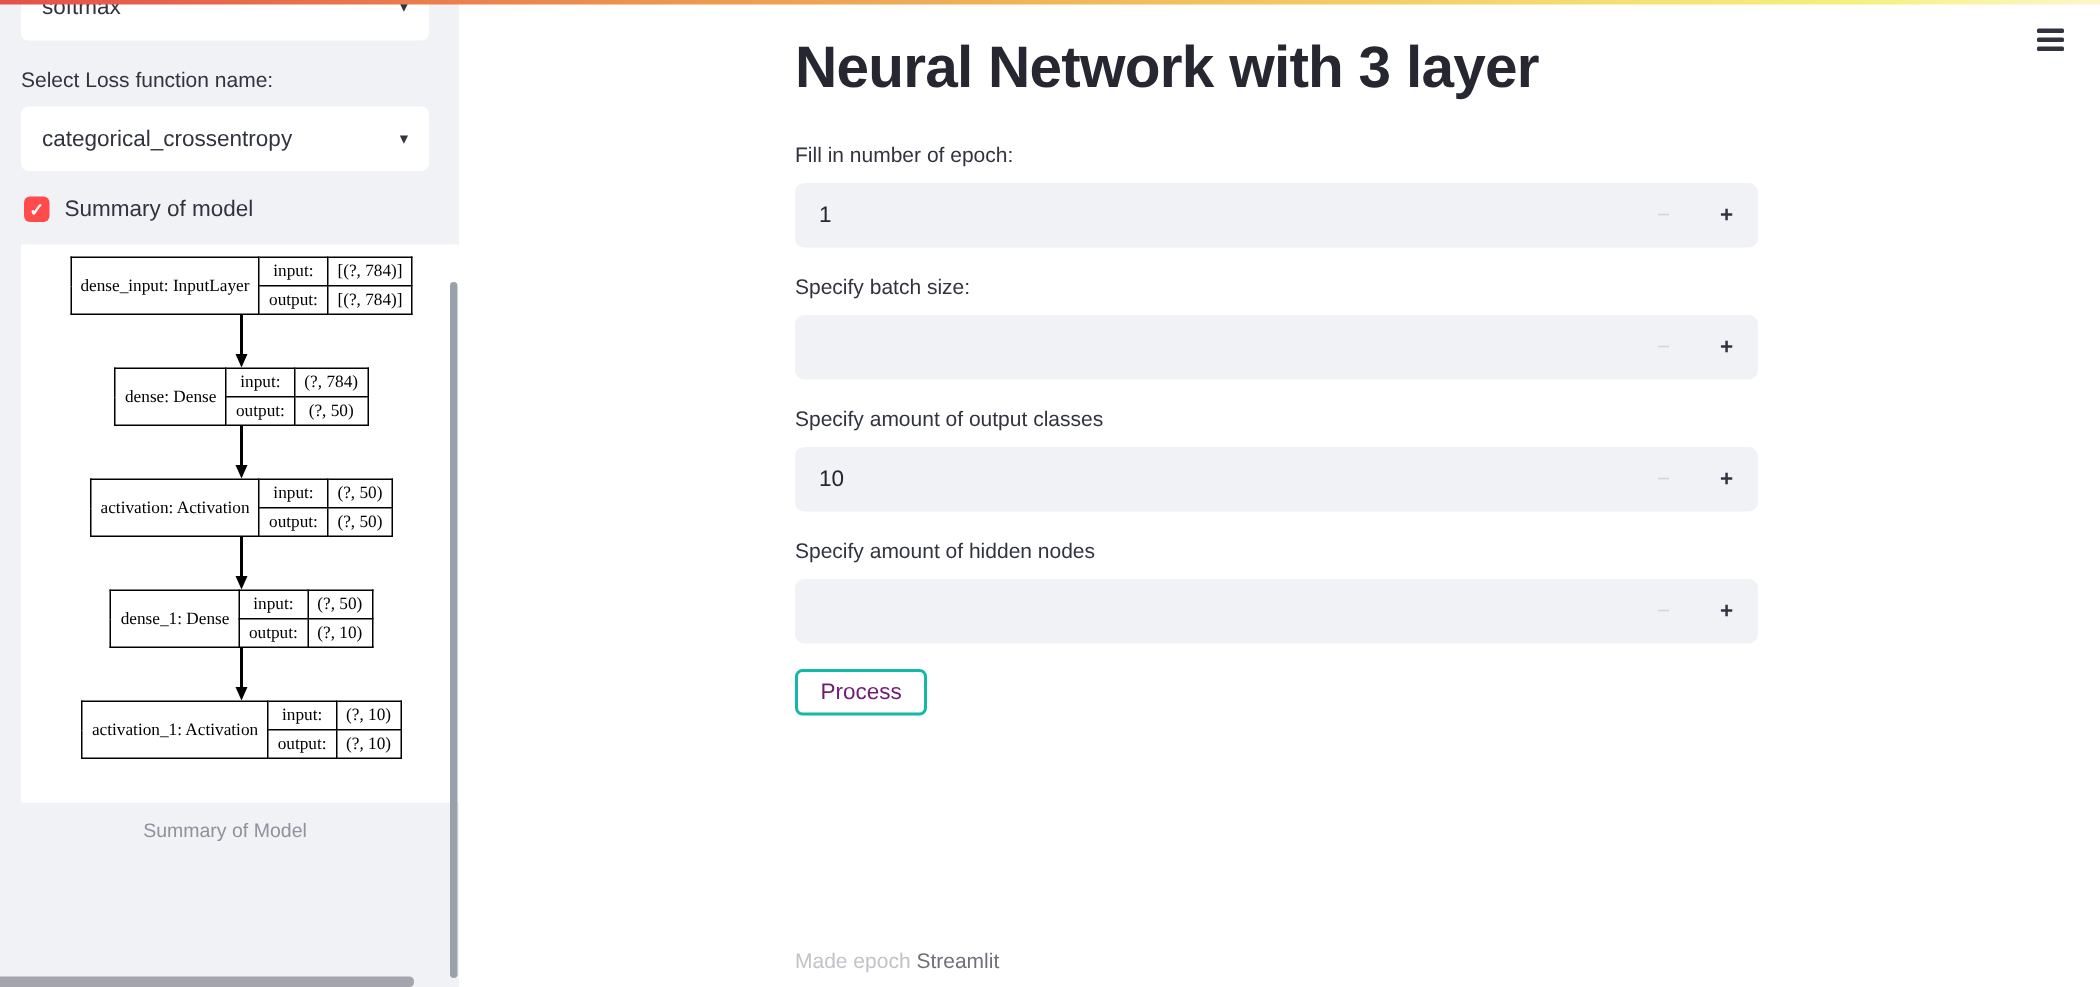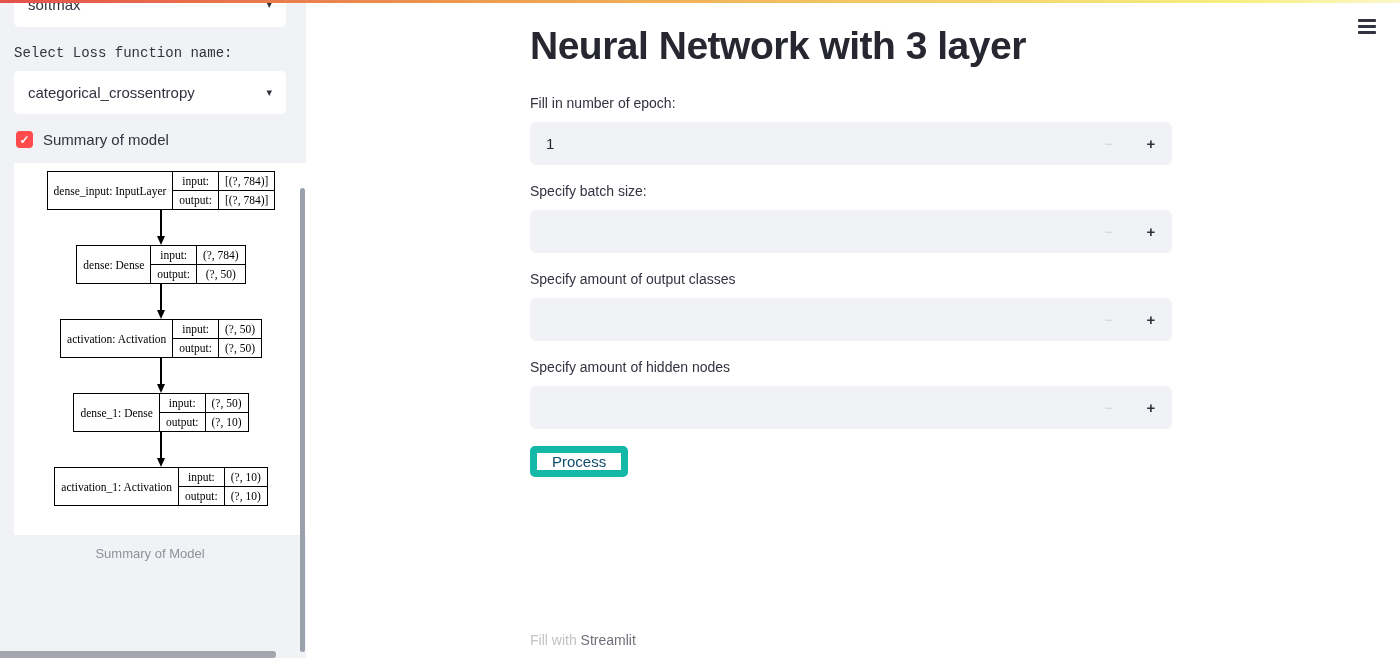--- a/index.html
+++ b/index.html
@@ -12,21 +12,21 @@
     background:linear-gradient(90deg,#e4514b 0%,#ee9d4f 35%,#f3c863 62%,#f6ef7d 88%,#fbf7cb 100%); }
 
   
   .sidebar { position:absolute; left:0; top:0; width:306px; height:658px; background:#f0f2f6; }
   .select-box { position:absolute; left:14px; width:272px; height:43px; background:#fff;
     border-radius:5px; display:flex; align-items:center; cursor:pointer; }
   .select-box .sel-text { padding-left:14px; font-size:15px; color:#31333f; flex:1;
     white-space:nowrap; overflow:hidden; }
   .select-box .caret { margin-right:14px; font-size:11px; color:#31333f; }
   .sel-activation { top:-18px; height:45px; }
-  .side-label { position:absolute; left:14px; top:45px; font-size:14px; color:#31333f;font-family:Liberation Mono, monospace; }
+  .side-label { position:absolute; left:14px; top:45px; font-size:14px; color:#31333f; }
   .sel-loss { top:71px;gap:28px; }
 
   .cb-row { position:absolute; left:16px; top:131px; display:flex; align-items:center; cursor:pointer; }
   .cb-box { width:17px; height:17px; border-radius:4px; background:#ff4b4b; display:flex;
     align-items:center; justify-content:center; color:#fff; font-size:12px; font-weight:bold; }
   .cb-label { margin-left:10px; font-size:15px; color:#31333f; }
 
   .diagram-panel { position:absolute; left:14px; top:163px; width:294px; height:372px;
     background:#fff; display:flex; flex-direction:column; align-items:center; padding-top:8px; }
   table.nn { border-collapse:collapse; background:#fff;
@@ -62,22 +62,22 @@
   .in0{top:122px;} .in1{top:210px;} .in2{top:298px;} .in3{top:386px;}
   .num-input input { position:absolute; left:16px; top:0; height:100%; width:500px;
     background:transparent; border:none; outline:none; font-size:15px; color:#262730;
     font-family:"Liberation Sans", sans-serif; }
   .step { position:absolute; top:0; height:43px; width:22px; border:none; background:transparent;
     font-size:15px; cursor:pointer; font-family:"Liberation Sans", sans-serif; }
   .step-minus { right:52px; color:#d2d6dd; }
   .step-plus  { right:10px; color:#31333f; font-weight:bold; }
 
   .process-btn { position:absolute; left:0; top:446px; height:31px; padding:0 15px;
-    background:#fff; border:7px solid #14b8a6; border-radius:5px; font-size:15px;
-    color:#0c4a6e; font-family:"Liberation Sans", sans-serif; cursor:pointer; }
+    background:#fff; border:2px solid #14b8a6; border-radius:5px; font-size:15px;
+    color:#701a75; font-family:"Liberation Sans", sans-serif; cursor:pointer; }
 
   .footer { position:absolute; left:0; top:632px; font-size:14px; }
   .footer .made { color:#c2c2c8; }
   .footer .brand { color:#70707a; }
 </style>
 </head>
 <body>
 
 <div class="app">
   <div class="decoration"></div>
@@ -216,30 +216,31 @@
       </div>
 
       <div class="f-label lb1">Specify batch size:</div>
       <div class="num-input in1">
         <button class="step step-minus">−</button>
         <button class="step step-plus">+</button>
       </div>
 
       <div class="f-label lb2">Specify amount of output classes</div>
       <div class="num-input in2">
+        <input readonly="" value="10" style="">
         <button class="step step-minus">−</button>
         <button class="step step-plus">+</button>
       </div>
 
       <div class="f-label lb3">Specify amount of hidden nodes</div>
       <div class="num-input in3">
         <button class="step step-minus">−</button>
         <button class="step step-plus">+</button>
       </div>
 
       <button class="process-btn">Process</button>
 
       <div class="footer">
-        <span class="made">Fill with </span><span class="brand">Streamlit</span>
+        <span class="made">Made epoch </span><span class="brand">Streamlit</span>
       </div>
     </div>
   </div>
 </div>
 
 </body></html>

